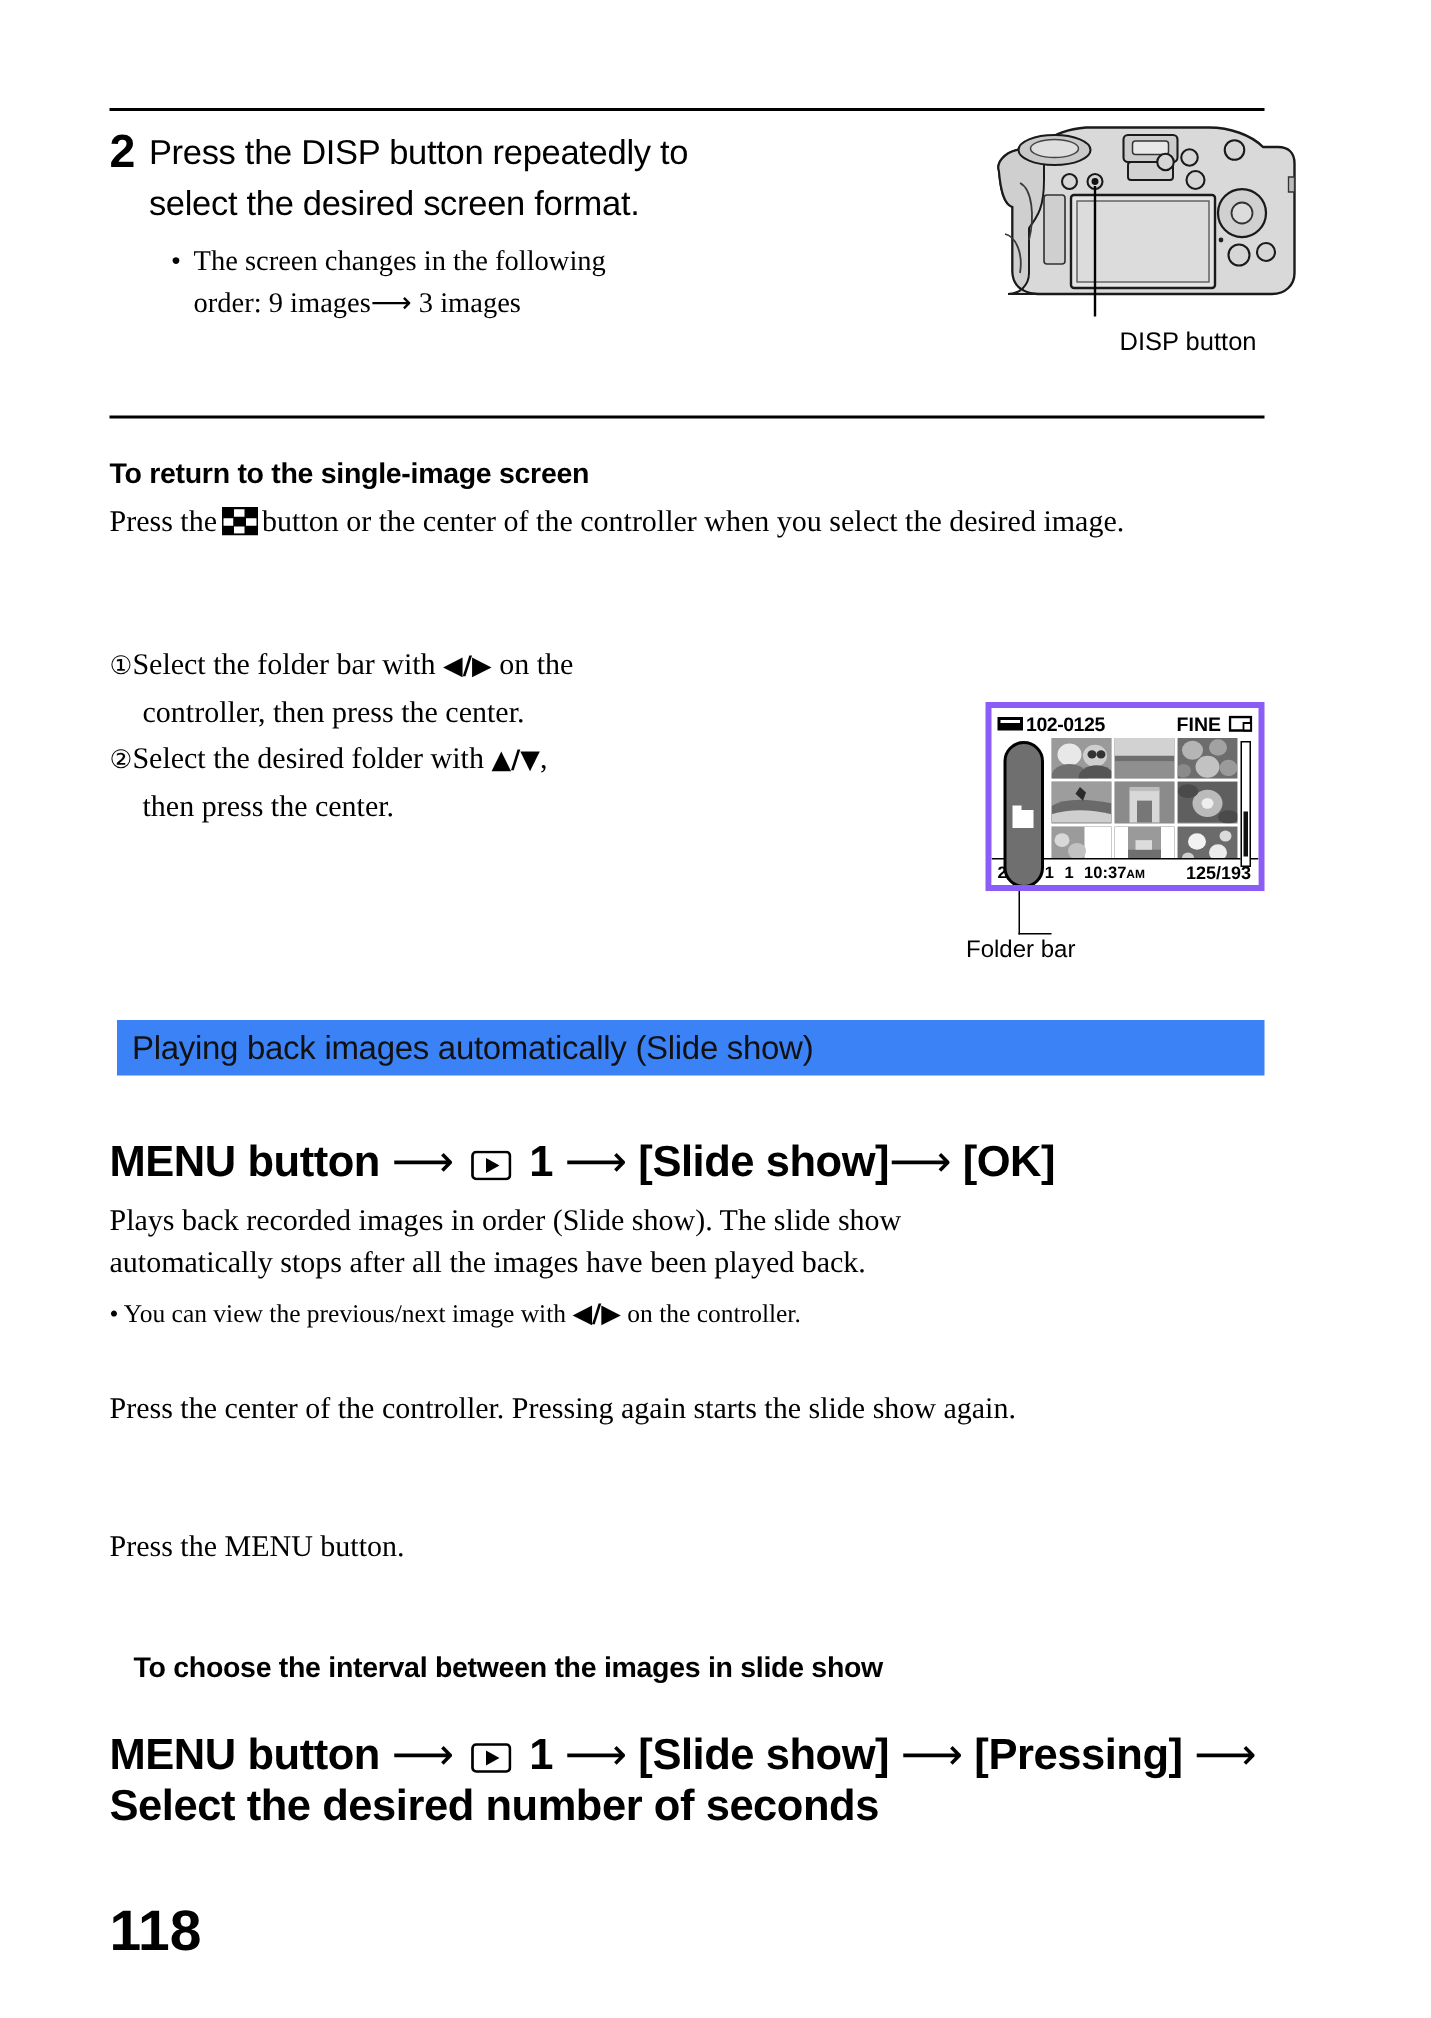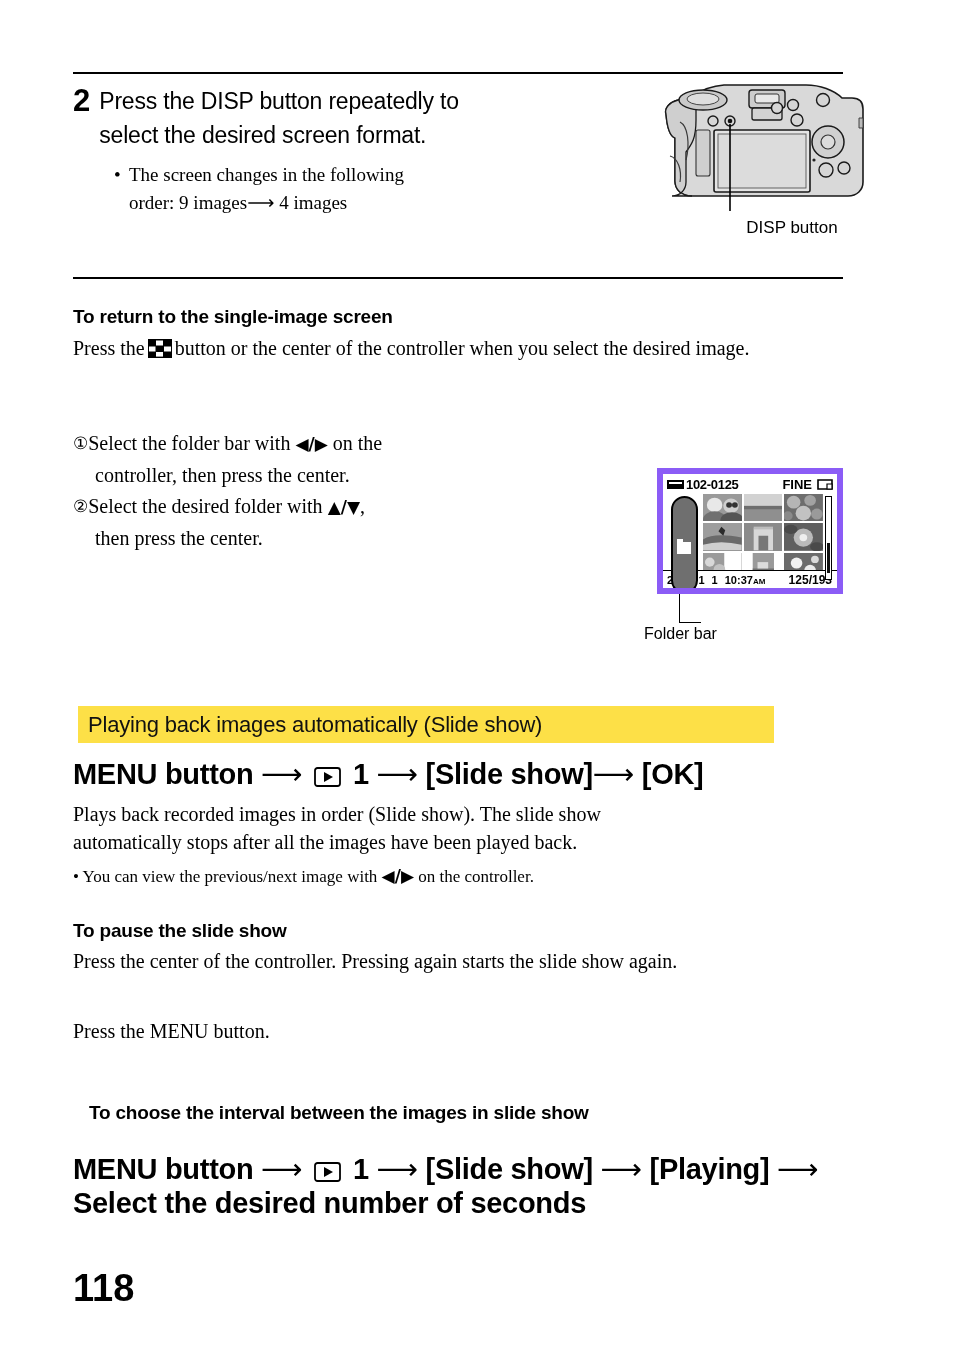--- a/index.html
+++ b/index.html
@@ -109,21 +109,21 @@
   }
   .num-body { flex: 1; }
   .indent { padding-left: 22px; }
   .dir-arrows { font-family: "DejaVu Sans", sans-serif; font-size: 17px; font-weight: bold; }
 
   
   #lcd-fig { position: absolute; left: 657px; top: 468px; width: 190px; height: 176px; }
   #lcd {
     position: absolute; left: 0; top: 0;
     width: 186px; height: 126px;
-    border: 6px solid #8b5cf6;
+    border: 4px solid #8b5cf6;
     background: #fff;
     box-sizing: border-box;
     overflow: hidden;
   }
   #lcd-top {
     position: absolute; left: 0; top: 0; right: 0; height: 20px;
     display: flex; align-items: center;
     font-family: "Liberation Sans", sans-serif;
     font-weight: bold; font-size: 12px;
   }
@@ -208,23 +208,23 @@
   }
   #folder-label {
     position: absolute; left: -13px; top: 157px;
     font-family: "Liberation Sans", sans-serif;
     font-size: 16px;
     white-space: nowrap;
   }
 
   
   #banner {
-    position: absolute; left: 78px; top: 706px;
-    width: 696px; height: 37px;
-    background: #fde047;
+    position: absolute; left: 78px; top: 680px;
+    width: 765px; height: 37px;
+    background: #3b82f6;
     display: flex; align-items: center;
     padding-left: 10px;
     box-sizing: border-box;
   }
   #banner-title {
     font-family: "Liberation Sans", sans-serif;
     font-size: 22px;
     color: #111;
     letter-spacing: -0.2px;
   }
@@ -278,21 +278,21 @@
       <div class="step-num">2</div>
       <div class="step-title">Press the DISP button repeatedly to select the desired screen format.</div>
     </div>
     <div id="step-bullets">
       <div class="bullet-line">
         <span class="bullet-dot">•</span>
         <span class="bullet-text">The screen changes in the following</span>
       </div>
       <div class="bullet-line">
         <span class="bullet-dot"></span>
-        <span class="bullet-text"><span>order: 9 images</span><span class="arrow-g">⟶</span> <span>4 images</span></span>
+        <span class="bullet-text"><span>order: 9 images</span><span class="arrow-g">⟶</span> <span>3 images</span></span>
       </div>
     </div>
   </div>
 
   <div id="camera-fig">
     <svg id="camera-svg" width="215" height="140" viewBox="0 0 215 140">
 
       <path d="M10 36 C8 30 14 24 22 22 L40 17 C46 12 56 8 68 7 L150 7 C164 7 178 12 186 20 L196 20 C203 20 207 24 207 31 L207 104 C207 112 201 118 192 118 L36 118 C26 118 19 112 19 103 L19 60 C13 58 11 48 10 36 Z" fill="#d9d9d9" stroke="#1a1a1a" stroke-width="1.6" stroke-linejoin="round"></path>
 
       <path d="M10 36 C8 30 14 24 22 22 L40 17 L40 42 C40 60 36 66 30 74 L30 104 C30 112 24 118 16 118 L36 118 C26 118 19 112 19 103 L19 60 C13 58 11 48 10 36 Z" fill="#cfcfcf" stroke="#1a1a1a" stroke-width="1.3"></path>
@@ -496,32 +496,31 @@
           <path d="M10 5 L19 10 L10 15 Z" fill="#000"></path>
         </svg></span> <span>1</span> <span class="arr">⟶</span> <span>[Slide show]</span><span class="arr">⟶</span> <span>[OK]</span></div>
 
   <div id="intro-text" class="body-txt">
     <div>Plays back recorded images in order (Slide show). The slide show</div>
     <div>automatically stops after all the images have been played back.</div>
   </div>
   <div id="intro-bullet" class="serif"><span>•</span> <span>You can view the previous/next image with</span> <span class="dir-arrows">◀/▶</span> <span>on the controller.</span></div>
 
   <div id="sec-pause">
-    <div class="h-sub">To pause the slide show</div>
     <div class="body-txt sec-body">Press the center of the controller. Pressing again starts the slide show again.</div>
   </div>
 
   <div id="sec-end">
     <div class="body-txt sec-body">Press the MENU button.</div>
   </div>
 
   <div id="sec-interval-h">
     <div class="h-sub">To choose the interval between the images in slide show</div>
   </div>
 
   <div id="menu-path-2" class="menu-path"><span>MENU button</span> <span class="arr">⟶</span> <span class="play-icon"><svg width="27" height="20" viewBox="0 0 27 20">
           <rect x="1" y="1" width="25" height="18" rx="2.5" fill="#fff" stroke="#000" stroke-width="1.8"></rect>
           <path d="M10 5 L19 10 L10 15 Z" fill="#000"></path>
-        </svg></span> <span>1</span> <span class="arr">⟶</span> <span>[Slide show]</span> <span class="arr">⟶</span> <span>[Playing]</span> <span class="arr">⟶</span> <span>Select</span> <span>the desired number of seconds</span></div>
+        </svg></span> <span>1</span> <span class="arr">⟶</span> <span>[Slide show]</span> <span class="arr">⟶</span> <span>[Pressing]</span> <span class="arr">⟶</span> <span>Select</span> <span>the desired number of seconds</span></div>
 
   <div id="page-number">118</div>
 
 </div>
 
 </body></html>

